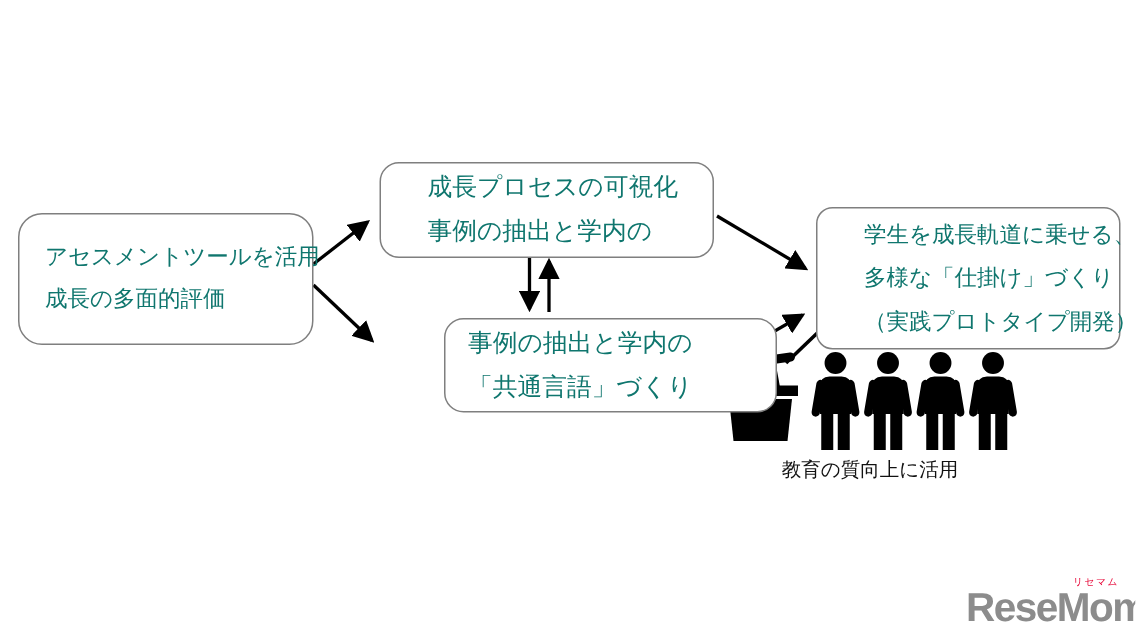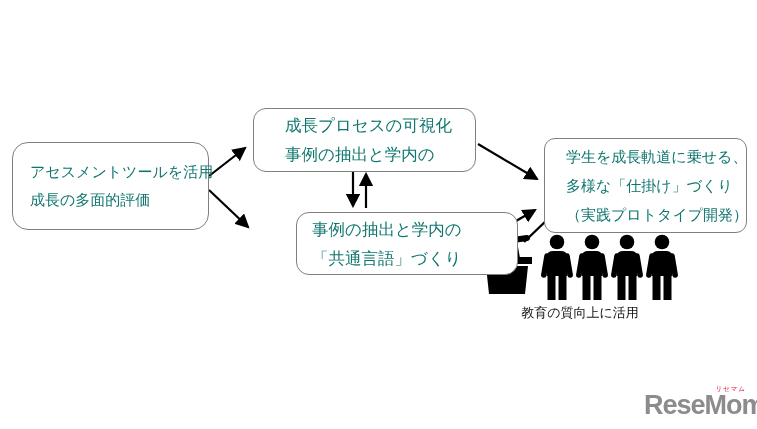--- a/index.html
+++ b/index.html
@@ -14,21 +14,21 @@
     white-space:nowrap;color:#0f766e;
   }
   .box span{display:block;}
   .box-left{left:12px;top:142px;width:197px;height:88px;border-radius:16px;
     padding-left:17px;font-size:15px;line-height:28px;}
   .box-top{left:253px;top:108px;width:223px;height:64px;border-radius:13px;
     padding-left:31px;font-size:16.5px;line-height:29px;}
   .box-bottom{left:255px;top:212px;width:222px;height:63px;border-radius:13px;
     padding-left:15px;font-size:16.5px;line-height:29px;margin-left:41px;}
   .box-right{left:544px;top:138px;width:203px;height:95px;border-radius:11px;
-    padding-left:21px;font-size:15px;line-height:29px;}
+    padding-left:31px;font-size:15px;line-height:29px;}
   .caption{
     position:absolute;left:480px;top:304px;width:200px;text-align:center;
     font-size:13px;color:#111;
   }
   .logo{
     position:absolute;left:644px;top:387px;width:110px;height:34px;
     font-weight:bold;font-size:27px;letter-spacing:-1px;line-height:32px;color:#8c8c8c;
   }
   .logo-ruby{
     position:absolute;right:8px;top:-1px;font-size:6.5px;font-weight:normal;

